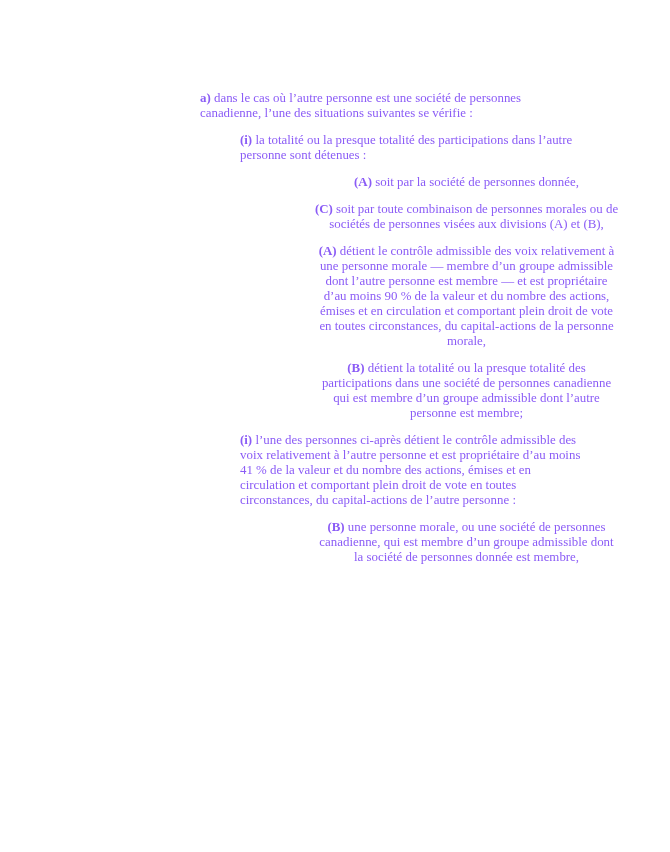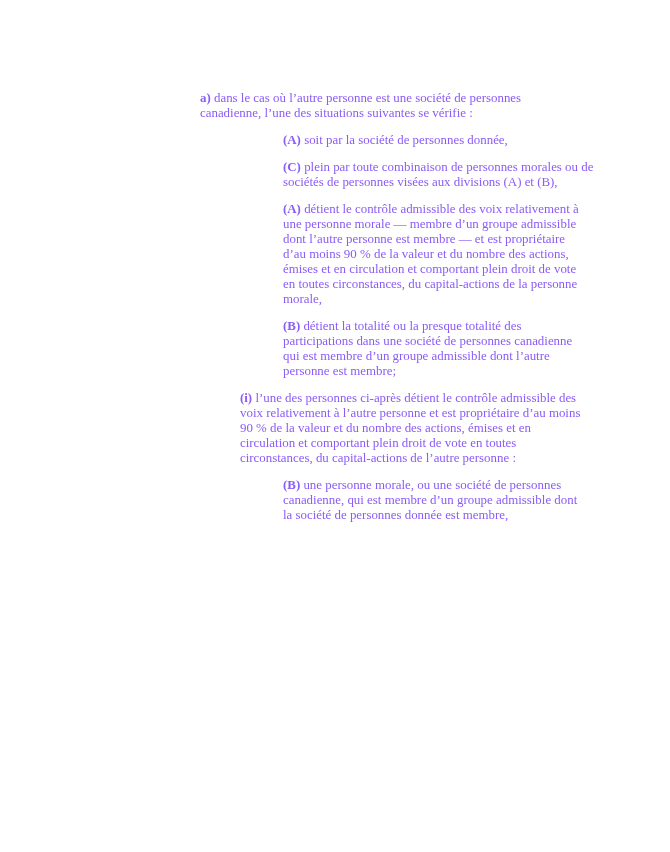--- a/index.html
+++ b/index.html
@@ -23,50 +23,55 @@
     position: absolute;
     left: 182px;
     top: 91px;
     width: 450px;
   }
   .item {
     margin: 0 0 12px 0;
   }
   .item.lv1 { margin-left: 0; }
   .item.lv2 { margin-left: 40px; }
-  .item.lv3 { margin-left: 83px; }
+  .item.lv3 { margin-left: 83px; text-align: center; }
   .lbl {
     font-weight: bold;
   }
   .body {
     white-space: pre-line;
   }
 </style>
 </head>
 <body>
 
 <div class="page">
   <div class="content">
 
     <div class="item lv1">
       <span class="lbl">a)</span>
       <span class="body">dans le cas où l’autre personne est une société de personnes
 canadienne, l’une des situations suivantes se vérifie :</span>
     </div>
 
+    <div class="item lv2">
+      <span class="lbl">(i)</span>
+      <span class="body">la totalité ou la presque totalité des participations dans l’autre
+personne sont détenues :</span>
+    </div>
 
     <div class="item lv3">
       <span class="lbl">(A)</span>
       <span class="body">soit par la société de personnes donnée,</span>
     </div>
 
 
     <div class="item lv3">
       <span class="lbl">(C)</span>
-      <span class="body">plein par toute combinaison de personnes morales ou de
+      <span class="body">soit par toute combinaison de personnes morales ou de
 sociétés de personnes visées aux divisions (A) et (B),</span>
     </div>
 
 
     <div class="item lv3">
       <span class="lbl">(A)</span>
       <span class="body">détient le contrôle admissible des voix relativement à
 une personne morale — membre d’un groupe admissible
 dont l’autre personne est membre — et est propriétaire
 d’au moins 90 % de la valeur et du nombre des actions,
@@ -81,21 +86,21 @@
 participations dans une société de personnes canadienne
 qui est membre d’un groupe admissible dont l’autre
 personne est membre;</span>
     </div>
 
 
     <div class="item lv2">
       <span class="lbl">(i)</span>
       <span class="body">l’une des personnes ci-après détient le contrôle admissible des
 voix relativement à l’autre personne et est propriétaire d’au moins
-90 % de la valeur et du nombre des actions, émises et en
+41 % de la valeur et du nombre des actions, émises et en
 circulation et comportant plein droit de vote en toutes
 circonstances, du capital-actions de l’autre personne :</span>
     </div>
 
 
     <div class="item lv3">
       <span class="lbl">(B)</span>
       <span class="body">une personne morale, ou une société de personnes
 canadienne, qui est membre d’un groupe admissible dont
 la société de personnes donnée est membre,</span>

